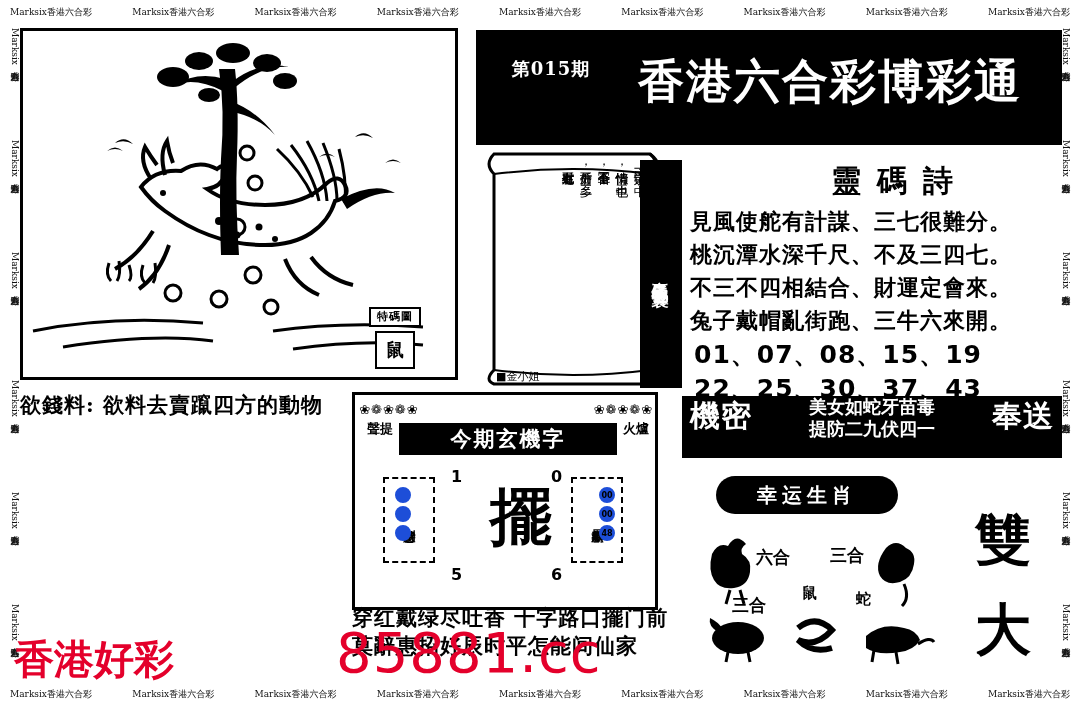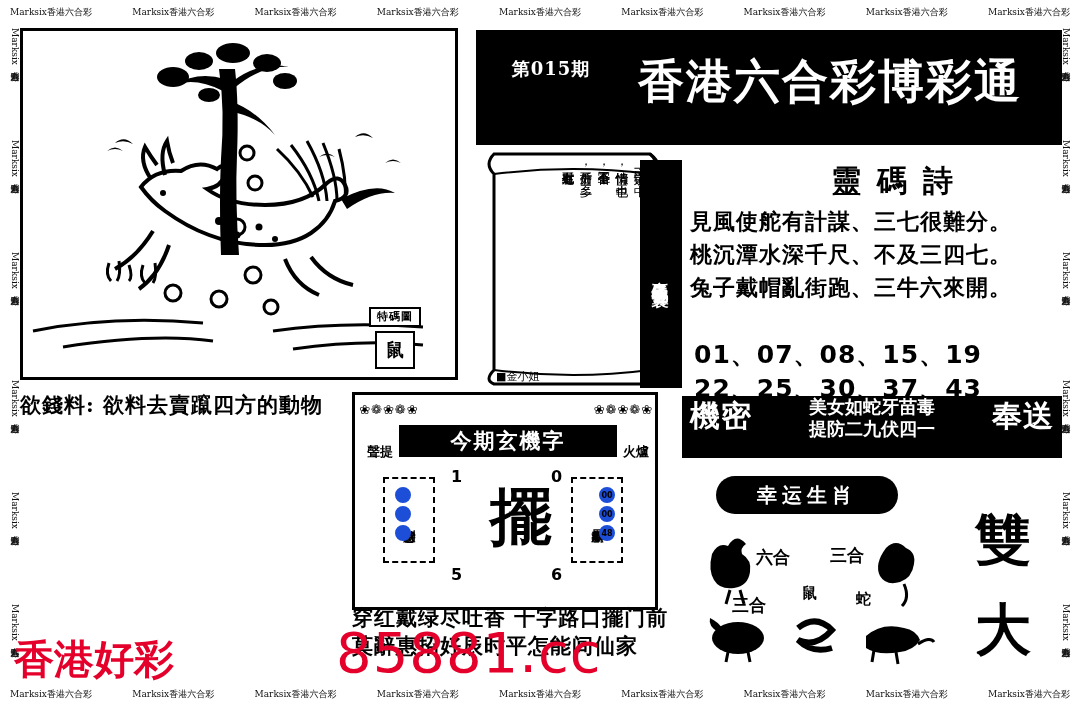--- a/index.html
+++ b/index.html
@@ -150,21 +150,21 @@
     left:352px; top:392px; width:306px; height:218px;
     border:3px solid #000; background:#fff;
   }
   #riddle-deco {
     position:absolute; left:4px; top:3px; width:294px; height:22px;
     display:flex; align-items:center; justify-content:space-between;
     font-size:13px; letter-spacing:1px; color:#000;
   }
   #riddle-head {
     position:absolute; left:12px; top:28px; width:282px; height:34px;
-    display:flex; align-items:flex-end; gap:6px;
+    display:flex; align-items:flex-start; gap:6px;
   }
   .riddle-head-side {
     font-family:"DejaVu Serif", serif; font-size:13px; font-weight:bold;
     line-height:11px; text-align:center;
   }
   #riddle-head-main {
     flex:1; background:#000; color:#fff;
     font-family:"DejaVu Serif", serif; font-weight:bold;
     font-size:21px; letter-spacing:2px;
     text-align:center; padding:2px 0;
@@ -429,20 +429,21 @@
   </div>
 
   <div class="panel" id="money-bar">
     <span>赢钱锦囊</span>
   </div>
 
   <div class="panel" id="poem-title">靈碼詩</div>
   <div class="panel" id="poem-lines">
     <div class="line">見風使舵有計謀、三七很難分。</div>
     <div class="line">桃沉潭水深千尺、不及三四七。</div>
+    <div class="line">不三不四相結合、財運定會來。</div>
     <div class="line">兔子戴帽亂街跑、三牛六來開。</div>
   </div>
   <div class="panel" id="numbers">
     <div>01、07、08、15、19</div>
     <div>22、25、30、37、43</div>
   </div>
 
   <div class="panel" id="riddle-panel">
     <div id="riddle-deco">
       <span>❀❁❀❁❀</span>

